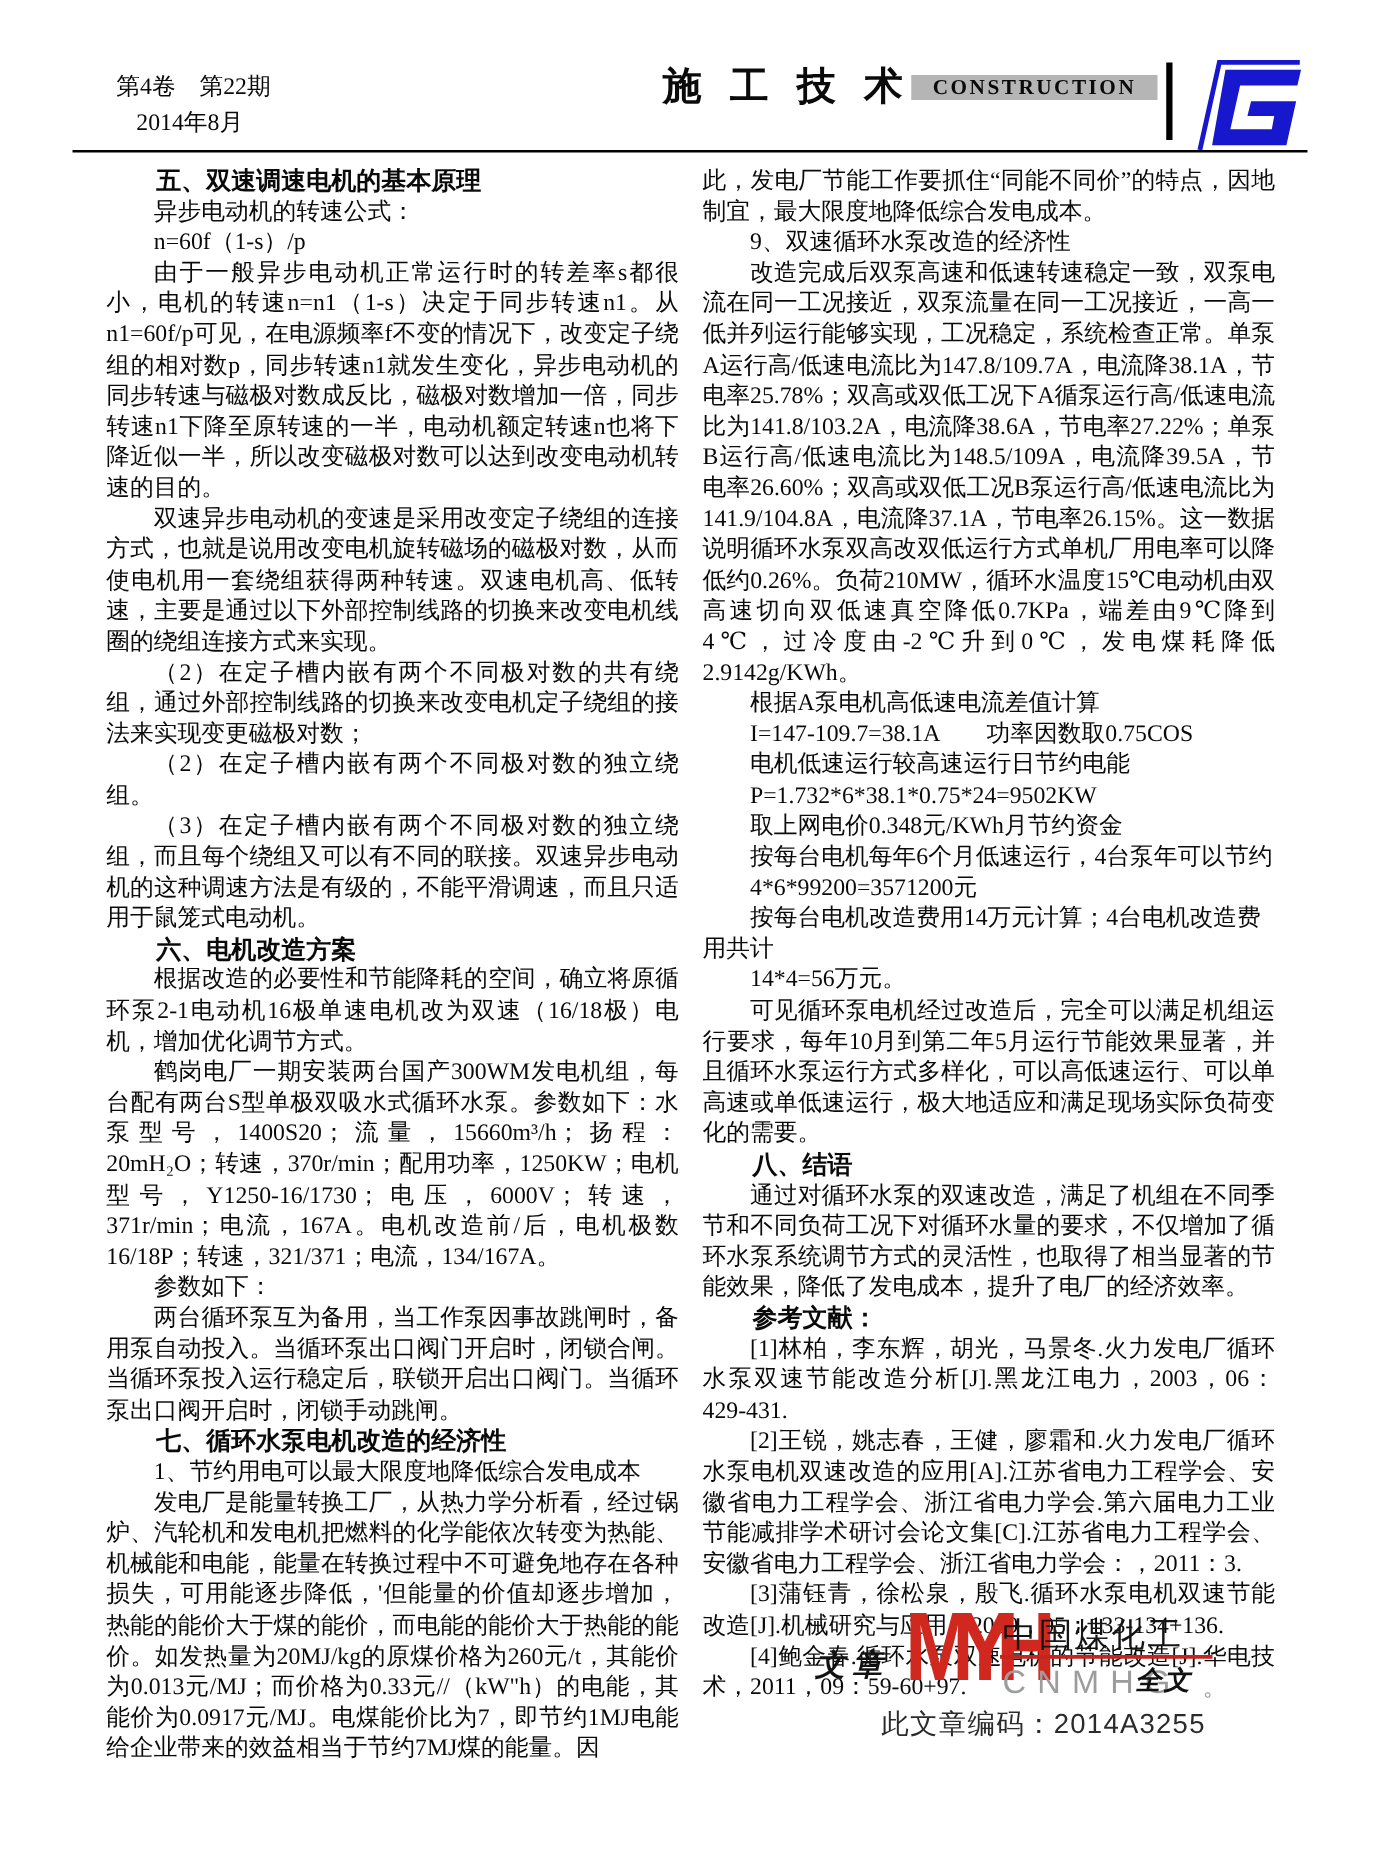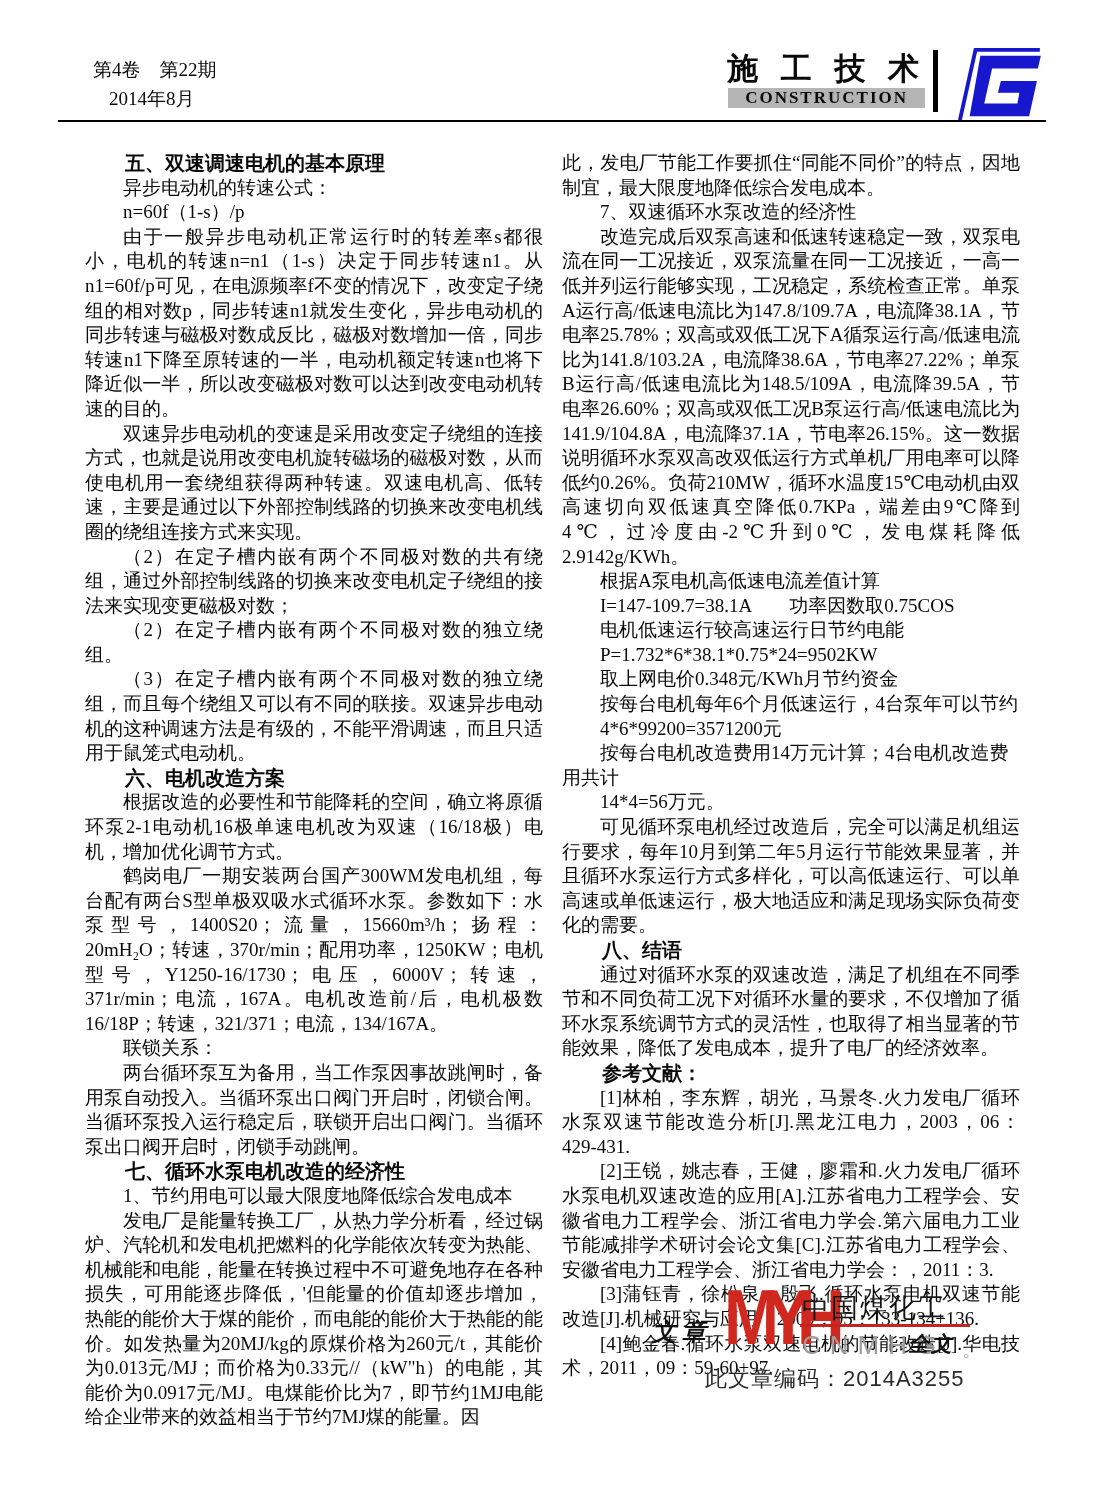--- a/index.html
+++ b/index.html
@@ -5,29 +5,29 @@
   html,body{margin:0;padding:0;}
   body{
     width:1103px;height:1485px;background:#ffffff;position:relative;
     font-family:"Liberation Serif","DejaVu Serif",serif;color:#0a0a0a;
     overflow:hidden;
   }
   
   .hdr-left{position:absolute;left:93px;top:55px;font-size:19px;line-height:29px;}
   .hdr-left .date{margin-left:16px;}
   .hdr-right{position:absolute;right:58px;top:44px;display:flex;align-items:flex-start;gap:7px;}
-  .journal-names{display:flex;flex-direction:column;align-items:center;margin-top:8px;}
+  .journal-names{display:flex;flex-direction:row;align-items:center;margin-top:8px;}
   .journal-cn{font-family:"Liberation Sans",sans-serif;font-weight:bold;font-size:31px;
     letter-spacing:7px;line-height:34px;white-space:nowrap;}
   .journal-en{font-family:"Liberation Serif",serif;font-weight:bold;font-size:17px;
     letter-spacing:2px;background:#b5b5b5;padding:0 17px;margin-top:2px;white-space:nowrap;}
   .divider-bar{width:5px;height:62px;background:#000;margin-top:6px;}
   .hrule{position:absolute;left:58px;top:120px;width:988px;height:2px;background:#000;}
   
-  .cols{position:absolute;left:85px;top:151px;width:935px;display:flex;gap:19px;}
+  .cols{position:absolute;left:85px;top:133px;width:935px;display:flex;gap:19px;}
   .col{width:460px;font-size:19px;line-height:24.6px;}
   .blk-h{font-family:"Liberation Sans",sans-serif;font-weight:bold;font-size:20px;
     line-height:24.6px;text-indent:2em;margin:0;}
   .blk-p{margin:0;text-indent:2em;text-align:justify;}
   .blk-pn{margin:0;text-indent:0;text-align:justify;}
   .blk-f{margin:0;text-indent:2em;text-align:left;}
   
   .glogo{width:100px;height:78px;}
   
   .footer{position:absolute;left:640px;top:1278px;width:380px;height:110px;}
@@ -75,29 +75,29 @@
       <p class="blk-p">异步电动机的转速公式：</p>
       <p class="blk-f">n=60f（1-s）/p</p>
       <p class="blk-p">由于一般异步电动机正常运行时的转差率s都很小，电机的转速n=n1（1-s）决定于同步转速n1。从n1=60f/p可见，在电源频率f不变的情况下，改变定子绕组的相对数p，同步转速n1就发生变化，异步电动机的同步转速与磁极对数成反比，磁极对数增加一倍，同步转速n1下降至原转速的一半，电动机额定转速n也将下降近似一半，所以改变磁极对数可以达到改变电动机转速的目的。</p>
       <p class="blk-p">双速异步电动机的变速是采用改变定子绕组的连接方式，也就是说用改变电机旋转磁场的磁极对数，从而使电机用一套绕组获得两种转速。双速电机高、低转速，主要是通过以下外部控制线路的切换来改变电机线圈的绕组连接方式来实现。</p>
       <p class="blk-p">（2）在定子槽内嵌有两个不同极对数的共有绕组，通过外部控制线路的切换来改变电机定子绕组的接法来实现变更磁极对数；</p>
       <p class="blk-p">（2）在定子槽内嵌有两个不同极对数的独立绕组。</p>
       <p class="blk-p">（3）在定子槽内嵌有两个不同极对数的独立绕组，而且每个绕组又可以有不同的联接。双速异步电动机的这种调速方法是有级的，不能平滑调速，而且只适用于鼠笼式电动机。</p>
       <h2 class="blk-h">六、电机改造方案</h2>
       <p class="blk-p">根据改造的必要性和节能降耗的空间，确立将原循环泵2-1电动机16极单速电机改为双速（16/18极）电机，增加优化调节方式。</p>
       <p class="blk-p">鹤岗电厂一期安装两台国产300WM发电机组，每台配有两台S型单极双吸水式循环水泵。参数如下：水泵型号，1400S20；流量，15660m³/h；扬程：20mH₂O；转速，370r/min；配用功率，1250KW；电机型号，Y1250-16/1730；电压，6000V；转速，371r/min；电流，167A。电机改造前/后，电机极数16/18P；转速，321/371；电流，134/167A。</p>
-      <p class="blk-p">联锁关系：</p>
+      <p class="blk-p">参数如下：</p>
       <p class="blk-p">两台循环泵互为备用，当工作泵因事故跳闸时，备用泵自动投入。当循环泵出口阀门开启时，闭锁合闸。当循环泵投入运行稳定后，联锁开启出口阀门。当循环泵出口阀开启时，闭锁手动跳闸。</p>
       <h2 class="blk-h">七、循环水泵电机改造的经济性</h2>
       <p class="blk-p">1、节约用电可以最大限度地降低综合发电成本</p>
       <p class="blk-p">发电厂是能量转换工厂，从热力学分析看，经过锅炉、汽轮机和发电机把燃料的化学能依次转变为热能、机械能和电能，能量在转换过程中不可避免地存在各种损失，可用能逐步降低，'但能量的价值却逐步增加，热能的能价大于煤的能价，而电能的能价大于热能的能价。如发热量为20MJ/kg的原煤价格为260元/t，其能价为0.013元/MJ；而价格为0.33元//（kW"h）的电能，其能价为0.0917元/MJ。电煤能价比为7，即节约1MJ电能给企业带来的效益相当于节约7MJ煤的能量。因</p>
     </div>
   <div class="col" id="col-right">
       <p class="blk-pn">此，发电厂节能工作要抓住“同能不同价”的特点，因地制宜，最大限度地降低综合发电成本。</p>
-      <p class="blk-p">7、双速循环水泵改造的经济性</p>
+      <p class="blk-p">9、双速循环水泵改造的经济性</p>
       <p class="blk-p">改造完成后双泵高速和低速转速稳定一致，双泵电流在同一工况接近，双泵流量在同一工况接近，一高一低并列运行能够实现，工况稳定，系统检查正常。单泵A运行高/低速电流比为147.8/109.7A，电流降38.1A，节电率25.78%；双高或双低工况下A循泵运行高/低速电流比为141.8/103.2A，电流降38.6A，节电率27.22%；单泵B运行高/低速电流比为148.5/109A，电流降39.5A，节电率26.60%；双高或双低工况B泵运行高/低速电流比为141.9/104.8A，电流降37.1A，节电率26.15%。这一数据说明循环水泵双高改双低运行方式单机厂用电率可以降低约0.26%。负荷210MW，循环水温度15℃电动机由双高速切向双低速真空降低0.7KPa，端差由9℃降到4℃，过冷度由-2℃升到0℃，发电煤耗降低2.9142g/KWh。</p>
       <p class="blk-p">根据A泵电机高低速电流差值计算</p>
       <p class="blk-f">I=147-109.7=38.1A　　功率因数取0.75COS</p>
       <p class="blk-f">电机低速运行较高速运行日节约电能</p>
       <p class="blk-f">P=1.732*6*38.1*0.75*24=9502KW</p>
       <p class="blk-f">取上网电价0.348元/KWh月节约资金</p>
       <p class="blk-f">按每台电机每年6个月低速运行，4台泵年可以节约</p>
       <p class="blk-f">4*6*99200=3571200元</p>
       <p class="blk-f">按每台电机改造费用14万元计算；4台电机改造费用共计</p>
       <p class="blk-f">14*4=56万元。</p>

